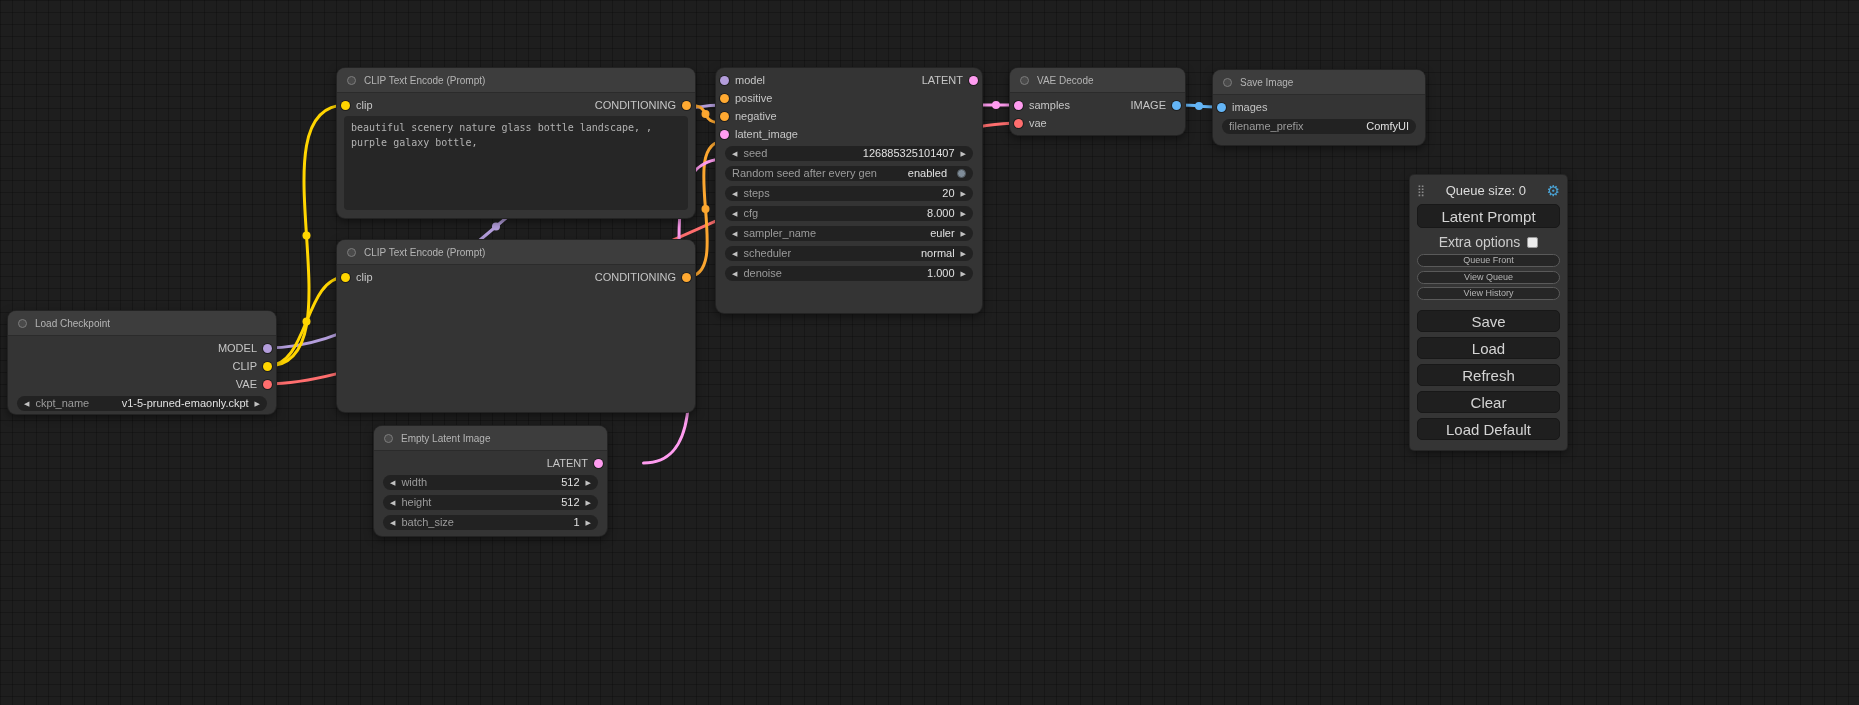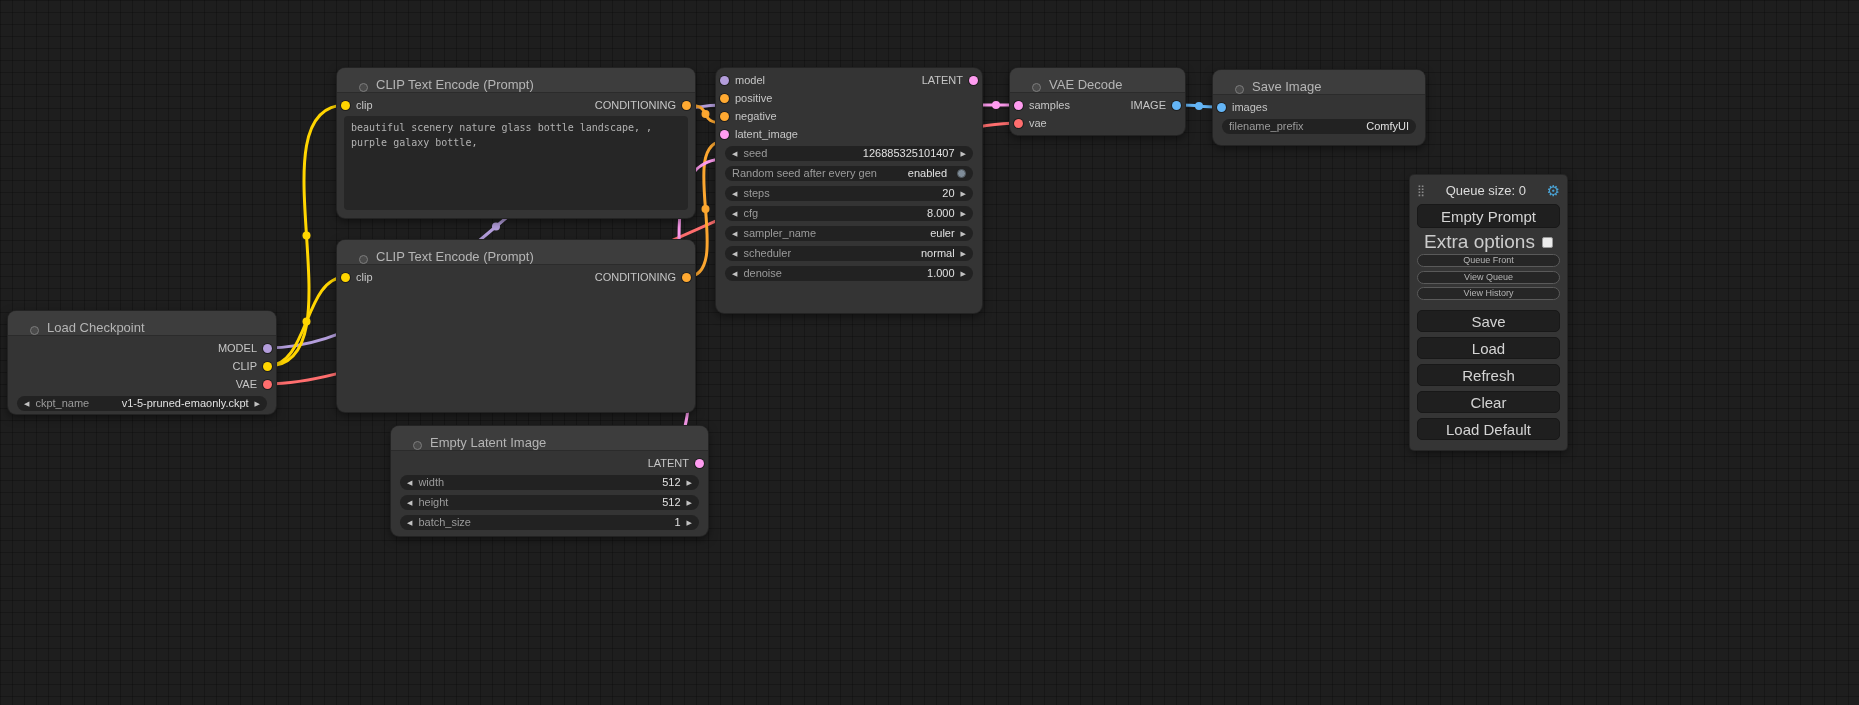--- a/index.html
+++ b/index.html
@@ -21,23 +21,23 @@
     border-radius:8px;
     box-shadow:0 0 0 1px #232323, 0 3px 10px rgba(0,0,0,0.55);
     display:flex; flex-direction:column;
     color:#c8c8c8;
   }
   .node-title {
     height:25px; flex:none;
     background:#3d3d3d;
     border-radius:8px 8px 0 0;
     border-bottom:1px solid #2b2b2b;
-    display:flex; align-items:flex-end; gap:8px;
-    padding:0 22px;
-    font-size:13px; color:#b5b5b5;
+    display:flex; align-items:center; gap:8px;
+    padding:0 10px;
+    font-size:10px; color:#b5b5b5;
   }
   .title-dot {
     width:9px; height:9px; border-radius:50%;
     background:#4a4a4a; border:1.5px solid #7d7d7d; flex:none;
   }
   .node-body { flex:1; display:flex; flex-direction:column; padding-top:3px; }
   .row { display:flex; align-items:center; height:18px; padding:0 4px; }
   .row.between { justify-content:space-between; }
   .row.end { justify-content:flex-end; }
   .port { display:flex; align-items:center; gap:6px; }
@@ -86,21 +86,21 @@
   .drag-dots { color:#8a8a8a; font-size:11px; flex:none; }
   .qsize { flex:1; text-align:center; color:#dcdcdc; font-size:13px; }
   .gear { color:#4aa3d5; font-size:15px; flex:none; line-height:1; }
   button { font-family:"Liberation Sans", sans-serif; cursor:pointer; }
   .qp-big, .qp-btn {
     display:block; width:100%;
     background:#1f1f1f; border:1px solid #181818; border-radius:5px;
     color:#d4d4d4;
   }
   .qp-big { height:24px; margin:4px 0 5px; font-size:15px; }
-  .qp-extra { display:flex; align-items:center; justify-content:center; gap:7px; height:18px; color:#cccccc; font-size:19px; }
+  .qp-extra { display:flex; align-items:center; justify-content:center; gap:7px; height:18px; color:#cccccc; font-size:14px; }
   .checkbox { width:11px; height:11px; background:#ececec; border-radius:2px; border:1px solid #9a9a9a; }
   .qp-pills { display:flex; gap:4px; margin:3px 0 3px;flex-direction:column; }
   .qp-pills.center { justify-content:center; }
   .pill {
     flex:1; height:13px; padding:0;
     background:#262626; border:1px solid #5a5a5a; border-radius:8px;
     color:#b5b5b5; font-size:9px; line-height:11px; white-space:nowrap;
   }
   .qp-pills.center .pill { flex:0 0 62%; }
   .qp-btn { height:22px; margin-top:5px; font-size:15px; }
@@ -195,21 +195,21 @@
         <span class="plabel">clip</span>
       </div>
       <div class="port">
         <span class="plabel">CONDITIONING</span>
         <span class="pdot" style="background: rgb(255, 169, 49);"></span>
       </div>
     </div>
   </div>
 </div>
 
-<div class="node" style="left:391px;top:426px;width:317px;height:110px">
+<div class="node" style="left:374px;top:426px;width:233px;height:110px">
   <div class="node-title">
     <span class="title-dot"></span>
     <span class="title-text">Empty Latent Image</span>
   </div>
   <div class="node-body">
     <div class="row end">
       <div class="port">
         <span class="plabel">LATENT</span>
         <span class="pdot" style="background: rgb(255, 156, 240);"></span>
       </div>
@@ -352,21 +352,21 @@
     </div>
   </div>
 </div>
 
 <div class="queue-panel">
   <div class="qp-header">
     <span class="drag-dots">⣿</span>
     <span class="qsize">Queue size: 0</span>
     <span class="gear">⚙</span>
   </div>
-  <button class="qp-big">Empty Prompt</button>
+  <button class="qp-big">Latent Prompt</button>
   <div class="qp-extra">
     <span>Extra options</span>
     <span class="checkbox"></span>
   </div>
   <div class="qp-pills">
     <button class="pill">Queue Front</button>
     <button class="pill">View Queue</button>
   </div>
   <div class="qp-pills center">
     <button class="pill">View History</button>

